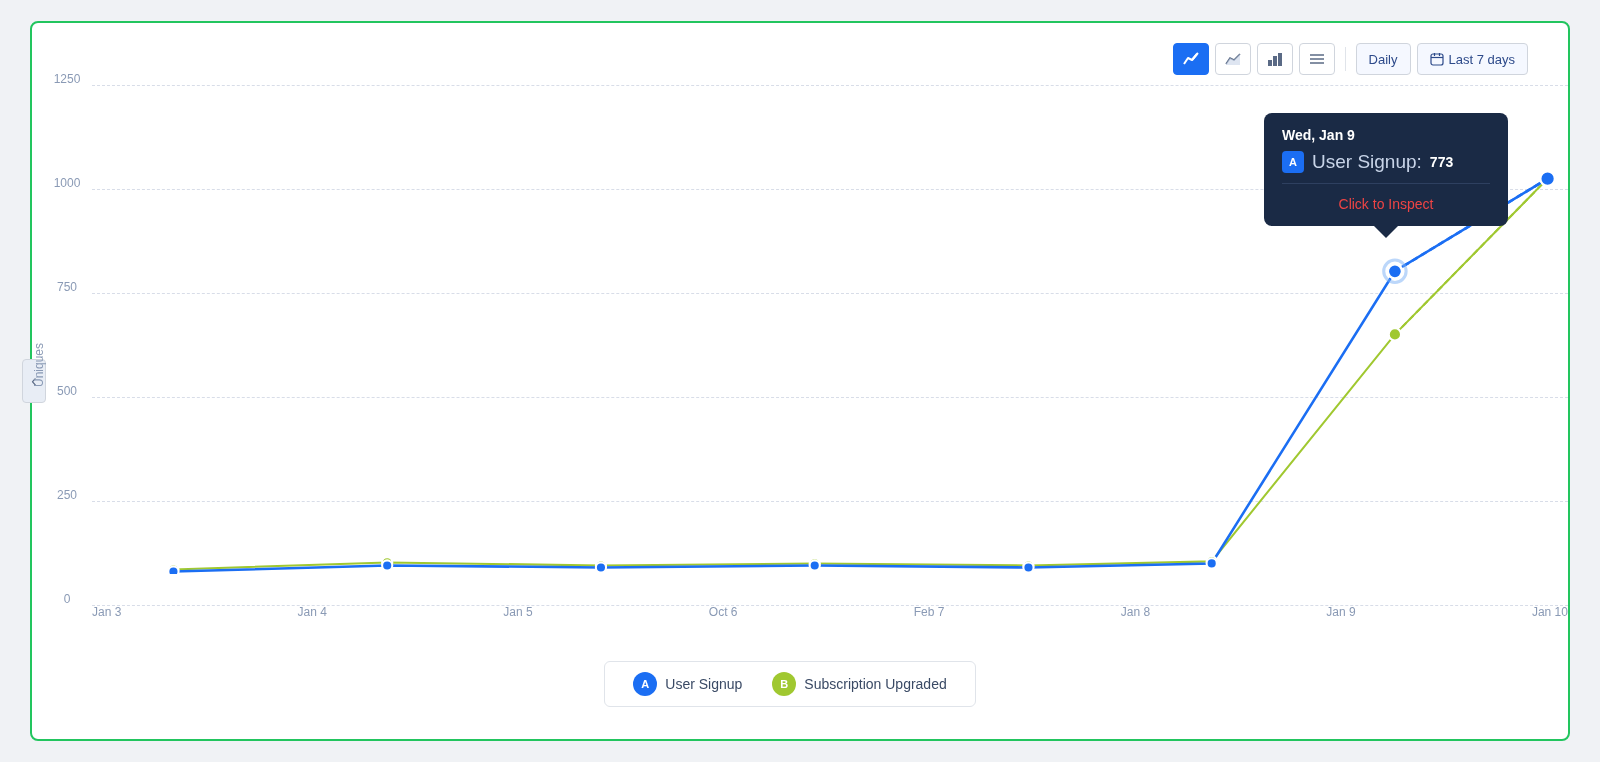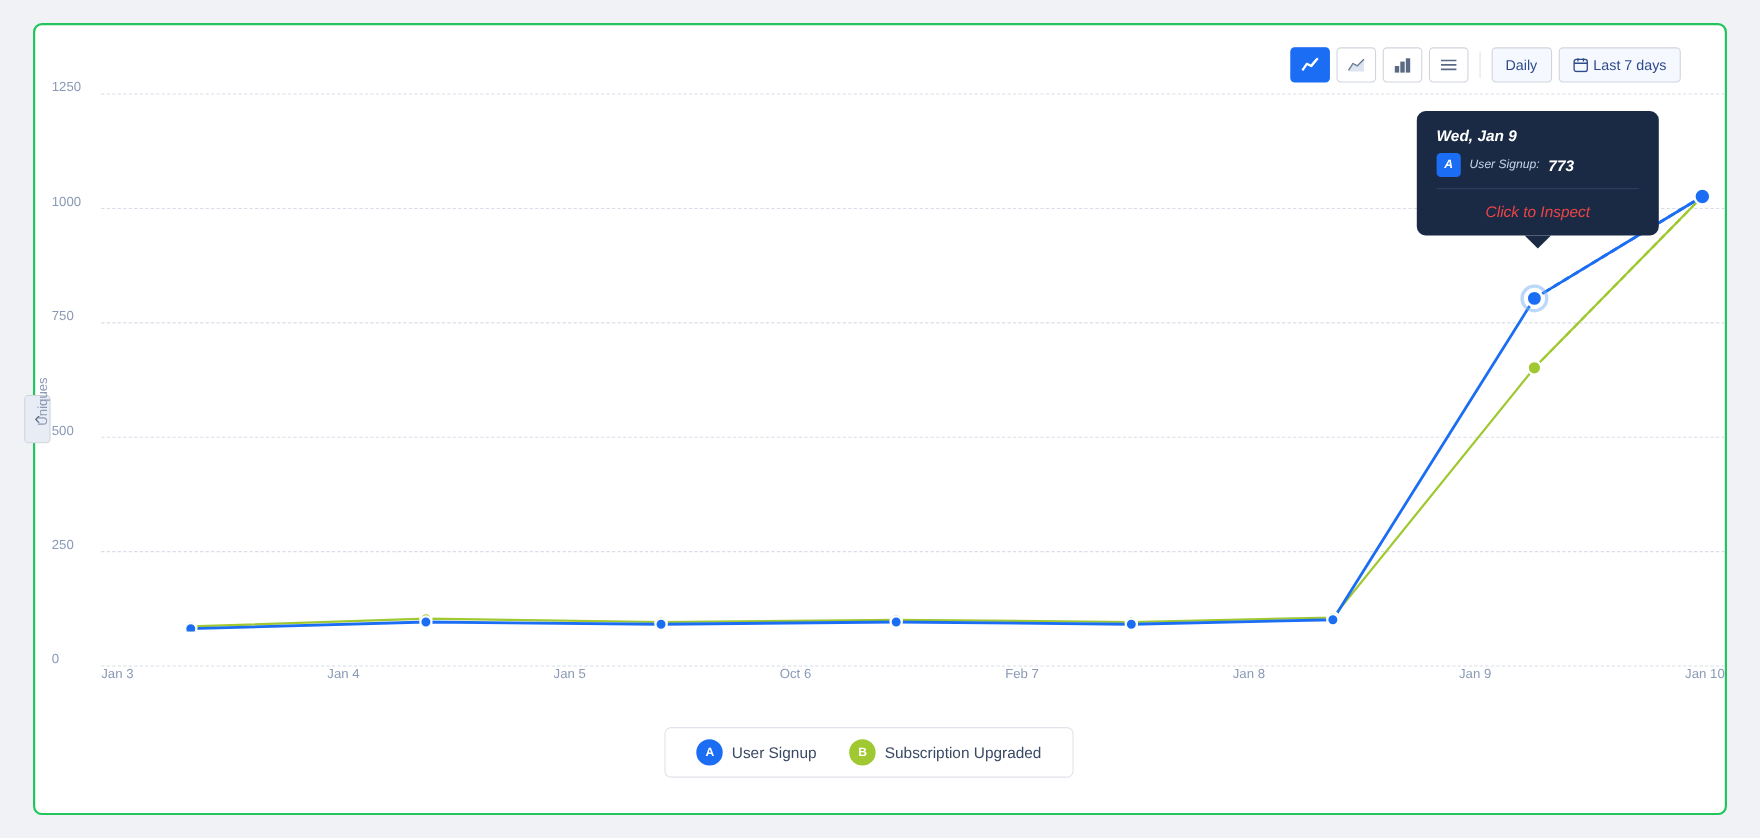--- a/index.html
+++ b/index.html
@@ -97,21 +97,21 @@
       border-top: 1px dashed #d8dde8;
       display: flex;
       align-items: center;
     }
     .grid-label {
       position: absolute;
       left: -45px;
       font-size: 12px;
       color: #8a9ab5;
       transform: translateY(-50%);
-      text-align: left;
+      text-align: center;
       width: 40px;
     }
     .x-labels {
       position: absolute;
       left: 20px;
       right: 0;
       bottom: 0;
       height: 40px;
       display: flex;
       justify-content: space-between;
@@ -161,21 +161,21 @@
       display: flex;
       align-items: center;
       justify-content: center;
       font-size: 11px;
       font-weight: 700;
       color: #fff;
       flex-shrink: 0;
     }
     .tooltip-label {
       color: #c8d4e8;
-      font-size: 11px;
+      font-size: 19px;
     }
     .tooltip-value {
       font-weight: 700;
       color: #fff;
       font-size: 14px;
     }
     .tooltip-divider {
       height: 1px;
       background: #2e4060;
       margin: 8px 0;
@@ -356,21 +356,21 @@
       <circle cx="500" cy="474" r="5" fill="#1b6ef3" stroke="#fff" stroke-width="2"></circle>
       <circle cx="710" cy="472" r="5" fill="#1b6ef3" stroke="#fff" stroke-width="2"></circle>
       <circle cx="920" cy="474" r="5" fill="#1b6ef3" stroke="#fff" stroke-width="2"></circle>
       <circle cx="1100" cy="470" r="5" fill="#1b6ef3" stroke="#fff" stroke-width="2"></circle>
 
       <circle cx="1280" cy="183" r="11" fill="none" stroke="#7ab0f5" stroke-width="3" opacity="0.5"></circle>
       <circle cx="1280" cy="183" r="7" fill="#1b6ef3" stroke="#fff" stroke-width="2.5"></circle>
       <circle cx="1430" cy="92" r="7" fill="#1b6ef3" stroke="#fff" stroke-width="2"></circle>
     </svg>
 
-    <div class="tooltip" style="position: absolute; top: 16px; right: 60px; width: 220px; font-style: italic;">
+    <div class="tooltip" style="position: absolute; top: 28px; right: 60px; width: 244px;">
       <div class="tooltip-date">Wed, Jan 9</div>
       <div class="tooltip-row">
         <div class="tooltip-badge">A</div>
         <span class="tooltip-label">User Signup:</span>
         <span class="tooltip-value">773</span>
       </div>
       <div class="tooltip-divider"></div>
       <div class="tooltip-inspect">Click to Inspect</div>
       <div class="tooltip-arrow"></div>
     </div>

